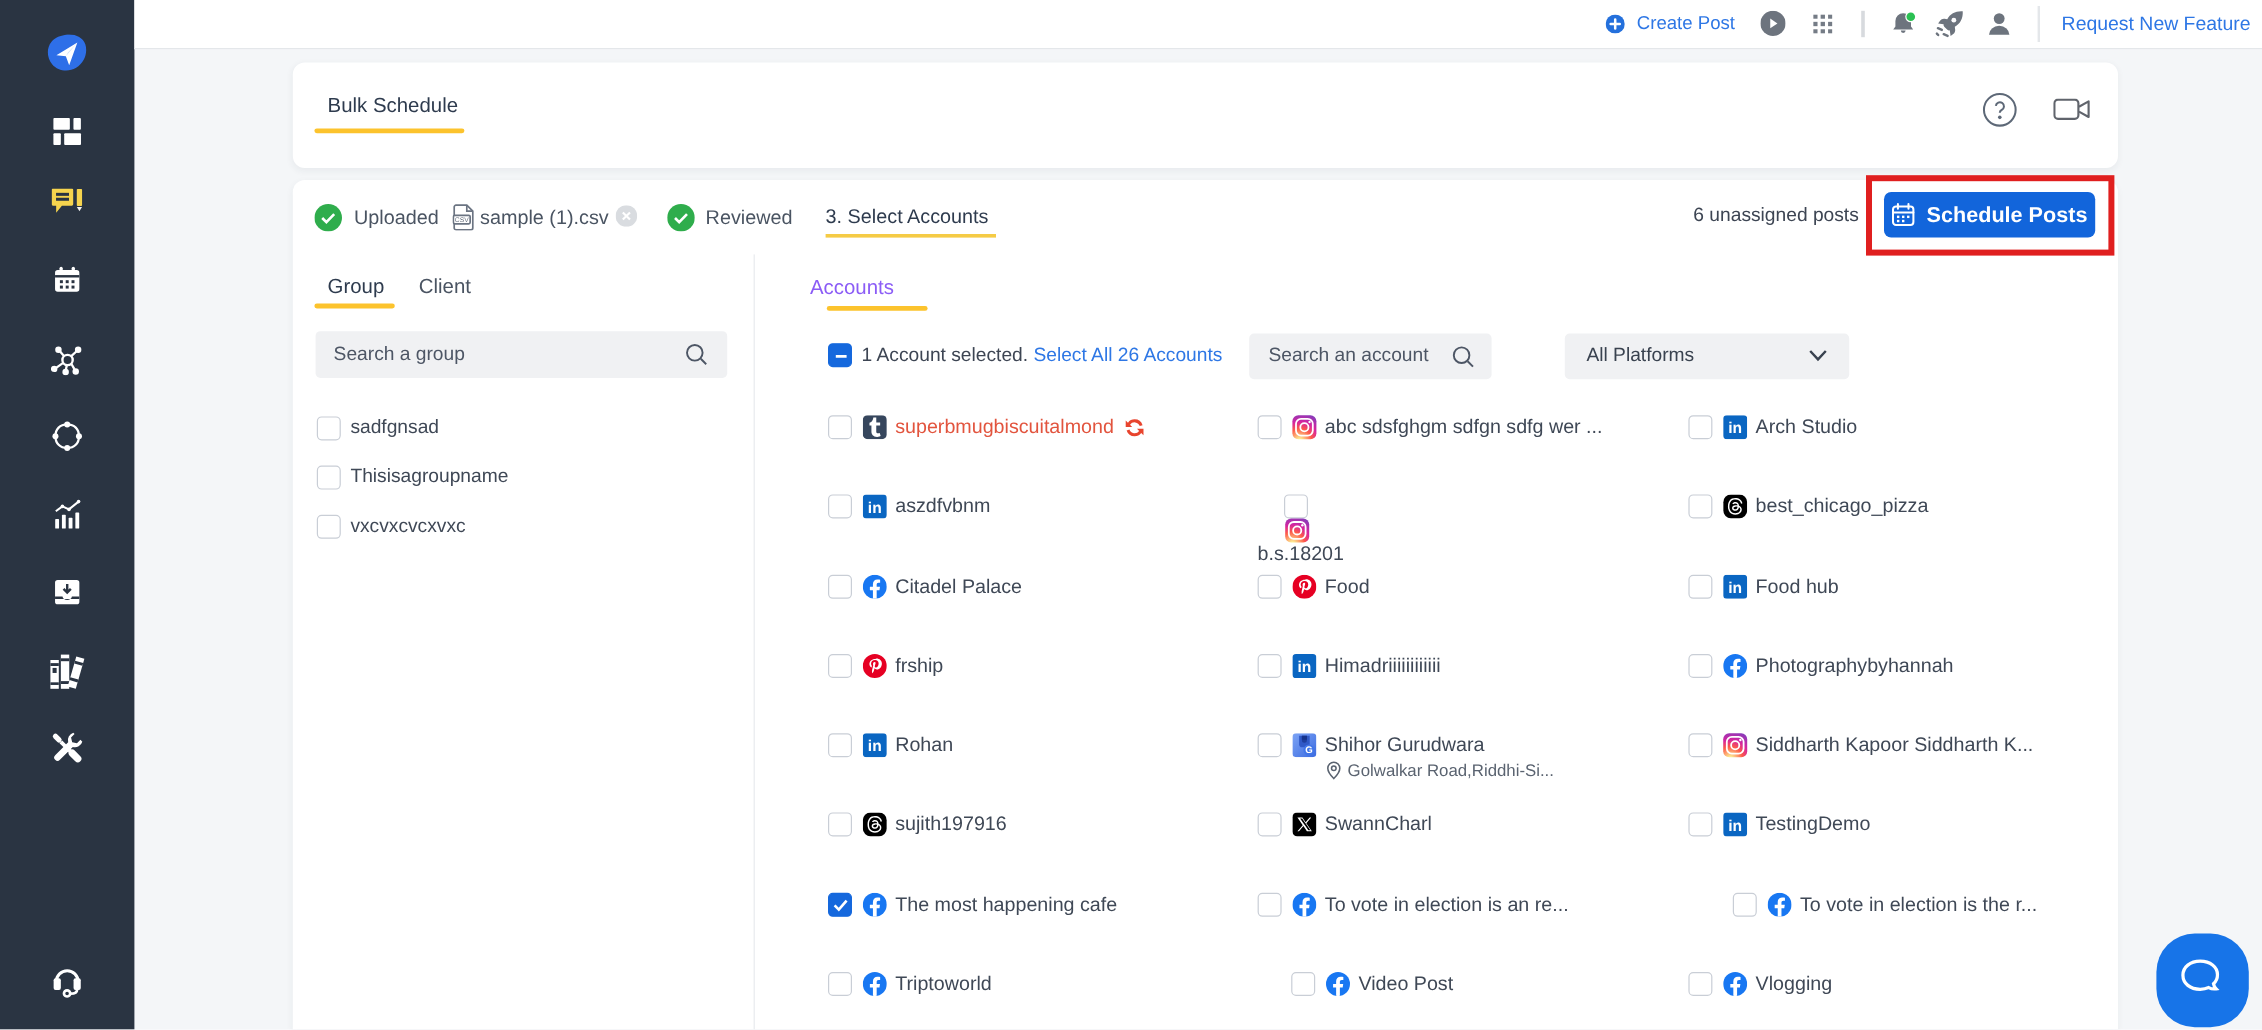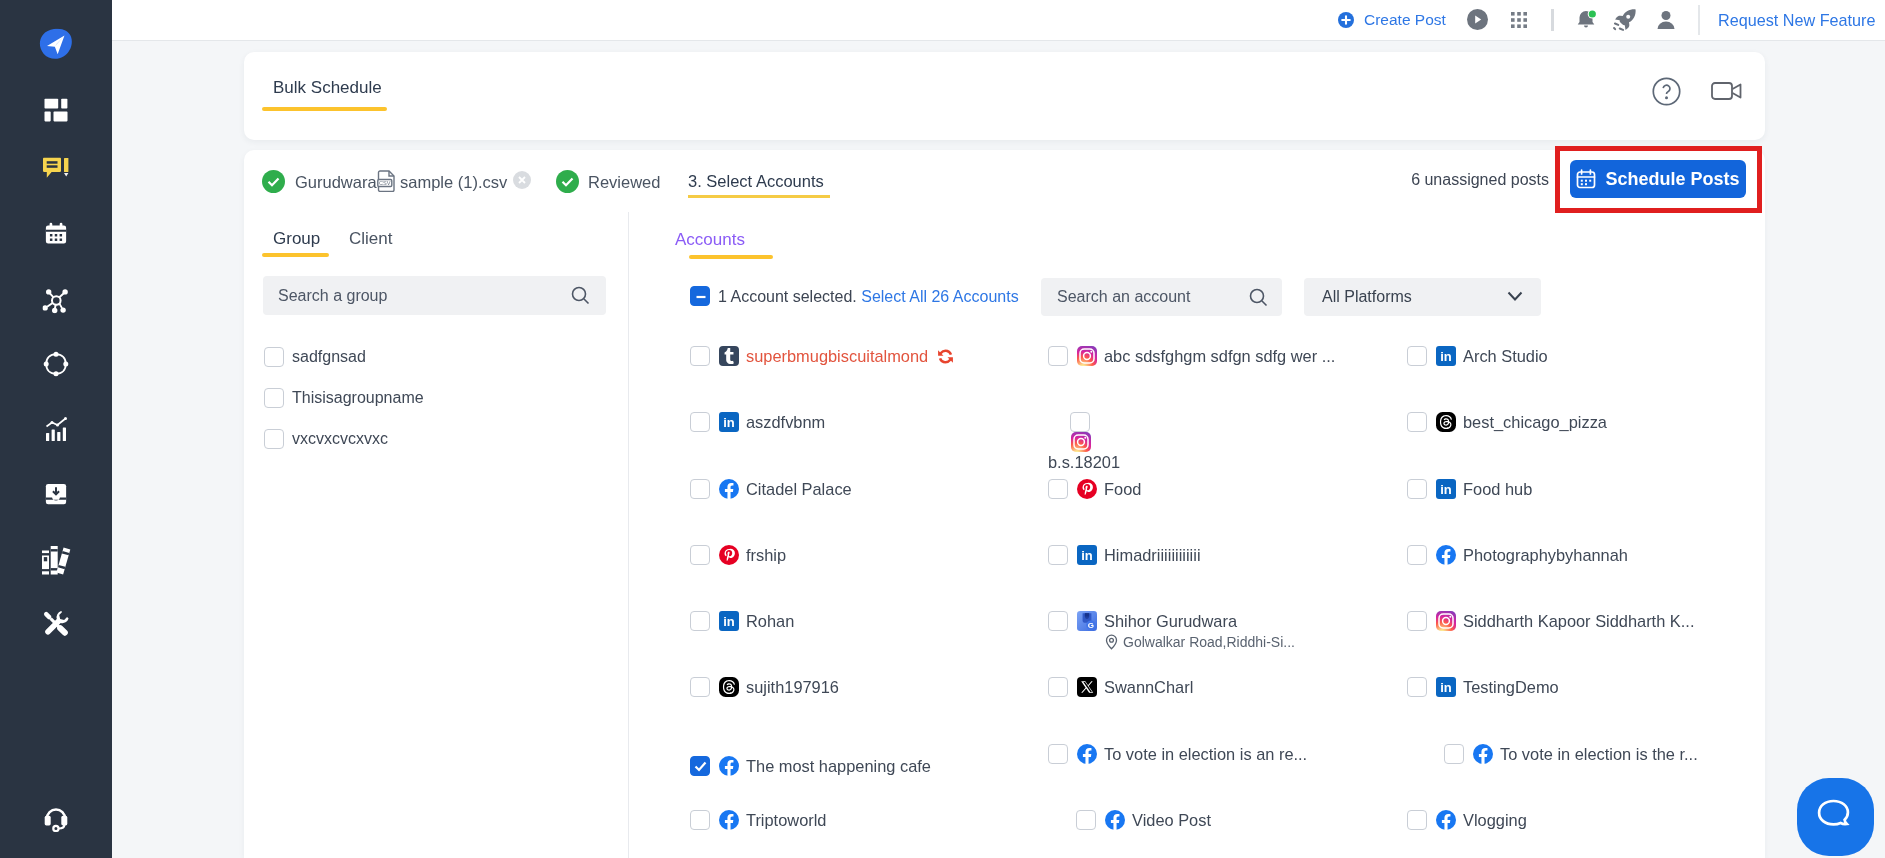--- a/index.html
+++ b/index.html
@@ -241,21 +241,21 @@
 </div>
 
 <div id="mainpanel"></div>
 
 <div class="abs" style="left:262px; top:170px;">
   <svg width="23" height="23" viewBox="0 0 23 23">
       <circle cx="11.5" cy="11.5" r="11.5" fill="#2fad4c"></circle>
       <path d="M6.5 11.7 L10 15.2 L16.5 8.5" stroke="#fff" stroke-width="2.2" fill="none"></path>
     </svg>
 </div>
-<div class="abs" style="left:295px; top:173px; font-size:16.5px; color:#4a5462;">Gurudwara</div>
+<div class="abs" style="left:295px; top:173px; font-size:16.5px; color:#4a5462;">Uploaded</div>
 <div class="abs" style="left:377px; top:170px;">
   <svg width="19" height="22" viewBox="0 0 19 22" fill="none" stroke="#6b7482" stroke-width="1.4">
     <path d="M3 1 h9 l5 5 v14 a1.5 1.5 0 0 1 -1.5 1.5 h-12.5 a1.5 1.5 0 0 1 -1.5 -1.5 v-17.5 a1.5 1.5 0 0 1 1.5 -1.5 Z"></path>
     <path d="M12 1 v5 h5"></path>
     <rect x="0.8" y="9.5" width="14" height="7" rx="1.2" fill="#fff"></rect>
     <text x="7.8" y="15" font-size="5.6" fill="#6b7482" stroke="none" text-anchor="middle" font-family="Liberation Sans">CSV</text>
   </svg>
 </div>
 <div class="abs" style="left:400px; top:173px; font-size:16.5px; color:#4a5462;">sample (1).csv</div>
 <div class="abs" style="left:513px; top:171px;">
@@ -314,21 +314,21 @@
 
 <div class="abs" style="left:690px; top:286px;">
     <span class="cb on" style="position:relative; display:block;">
       <svg style="position:absolute;left:3px;top:3px;" width="14" height="14" viewBox="0 0 14 14">
         <path d="M2.5 7 h9" stroke="#fff" stroke-width="2.2"></path>
       </svg>
     </span>
   </div>
 <div class="abs" style="left:718px; top:288px; font-size:16px; color:#3d4553;">1 Account selected. <span style="color:#2e77e5;">Select All 26 Accounts</span></div>
 
-<div class="sbox" style="left:1041px; top:278px; width:241px; height:38px; padding-left:16px;">Search an account
+<div class="sbox" style="left:1041px; top:278px; width:202px; height:38px; padding-left:16px;">Search an account
   <svg style="position:absolute; right:14px; top:10px;" width="19" height="19" viewBox="0 0 19 19" fill="none" stroke="#4d5665" stroke-width="1.6">
       <circle cx="8" cy="8" r="6.5"></circle>
       <path d="M13 13 L17.5 17.5"></path>
     </svg>
 </div>
 <div class="sbox" style="left:1304px; top:278px; width:237px; height:38px; padding-left:18px; color:#39424f;">All Platforms
   <svg style="position:absolute; right:18px; top:13px;" width="16" height="11" viewBox="0 0 16 11" fill="none" stroke="#39424f" stroke-width="2">
       <path d="M1.5 1.5 L8 8.5 L14.5 1.5"></path>
     </svg>
 </div>
@@ -497,21 +497,21 @@
     <span class="nm">SwannCharl</span>
   </div>
 <div class="acc" style="left:1407px; top:677px;">
     <span class="cb"></span>
     <span class="pic"><svg width="20" height="20" viewBox="0 0 20 20">
         <rect width="20" height="20" rx="3" fill="#0a66c2"></rect>
         <text x="10" y="15.2" font-size="13" font-weight="bold" fill="#fff" text-anchor="middle" font-family="Liberation Sans">in</text>
       </svg></span>
     <span class="nm">TestingDemo</span>
   </div>
-<div class="acc" style="left:690px; top:744px;margin-top:12px;">
+<div class="acc" style="left:690px; top:744px;">
     <span class="cb on" style="position:relative;">
       <svg style="position:absolute;left:2px;top:3px;" width="15" height="13" viewBox="0 0 15 13">
         <path d="M2.5 6.5 L6 10 L12.5 2.5" stroke="#fff" stroke-width="2.2" fill="none"></path>
       </svg>
     </span>
     <span class="pic"><svg width="20" height="20" viewBox="0 0 24 24">
         <circle cx="12" cy="12" r="12" fill="#1877f2"></circle>
         <path fill="#fff" d="M16.67 15.47l.53-3.47h-3.33v-2.25c0-.95.47-1.87 1.96-1.87h1.51V4.92s-1.37-.23-2.69-.23c-2.74 0-4.53 1.66-4.53 4.67v2.64H7.08v3.47h3.05v8.39a12 12 0 0 0 3.75 0v-8.39z"></path>
       </svg></span>
     <span class="nm">The most happening cafe</span>

